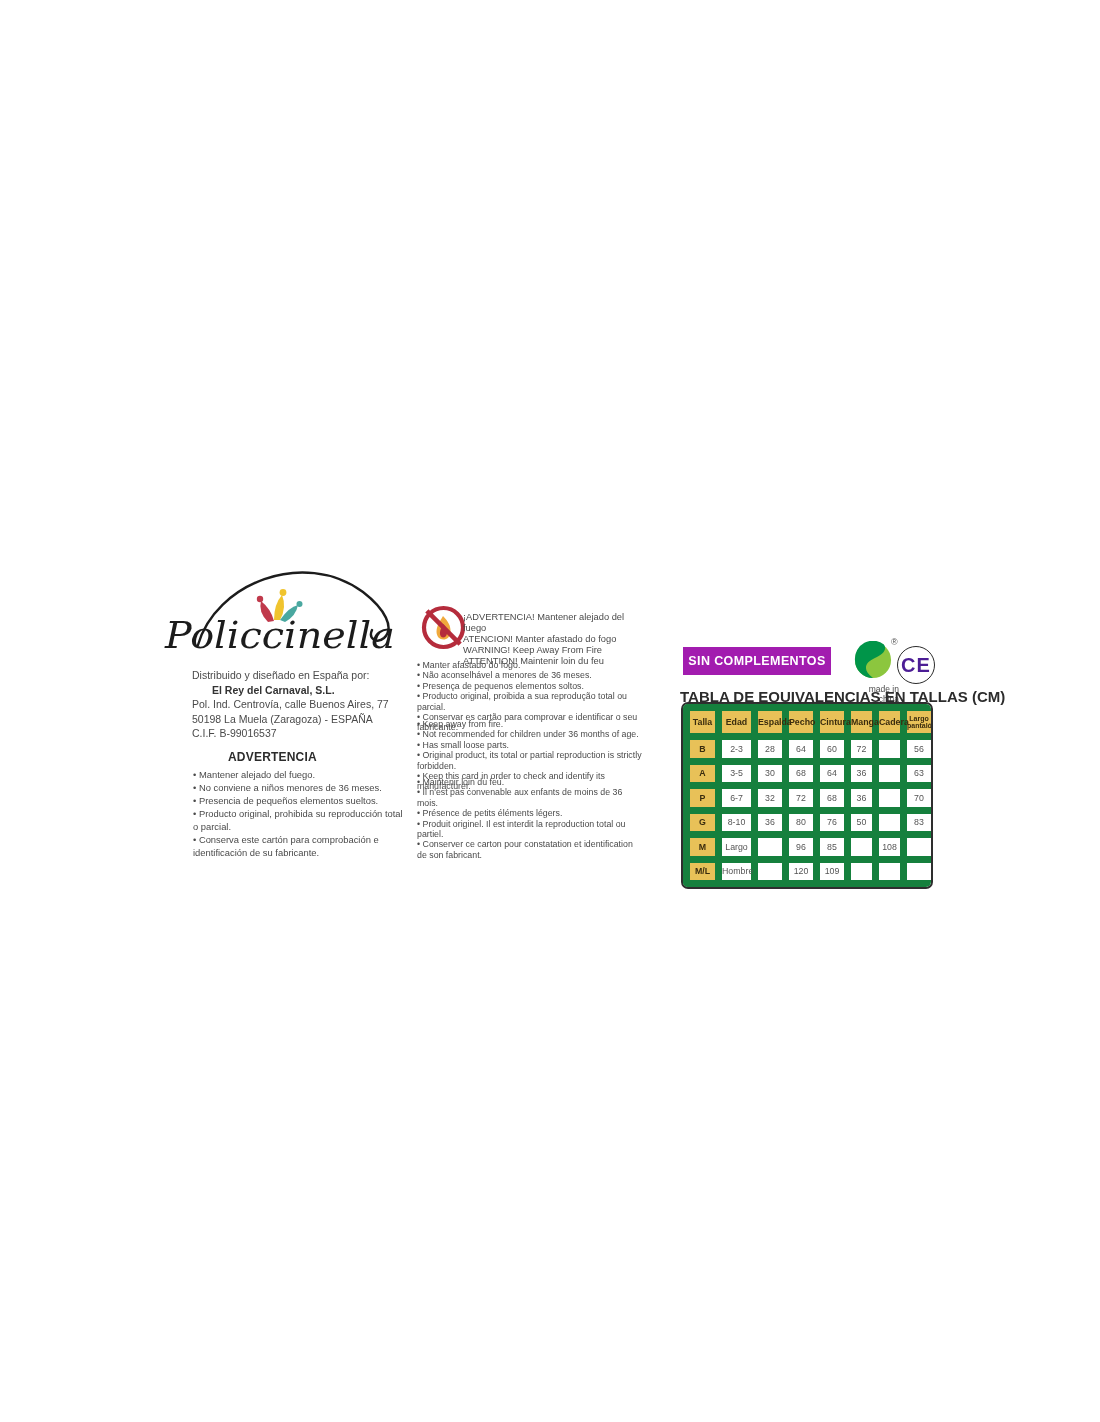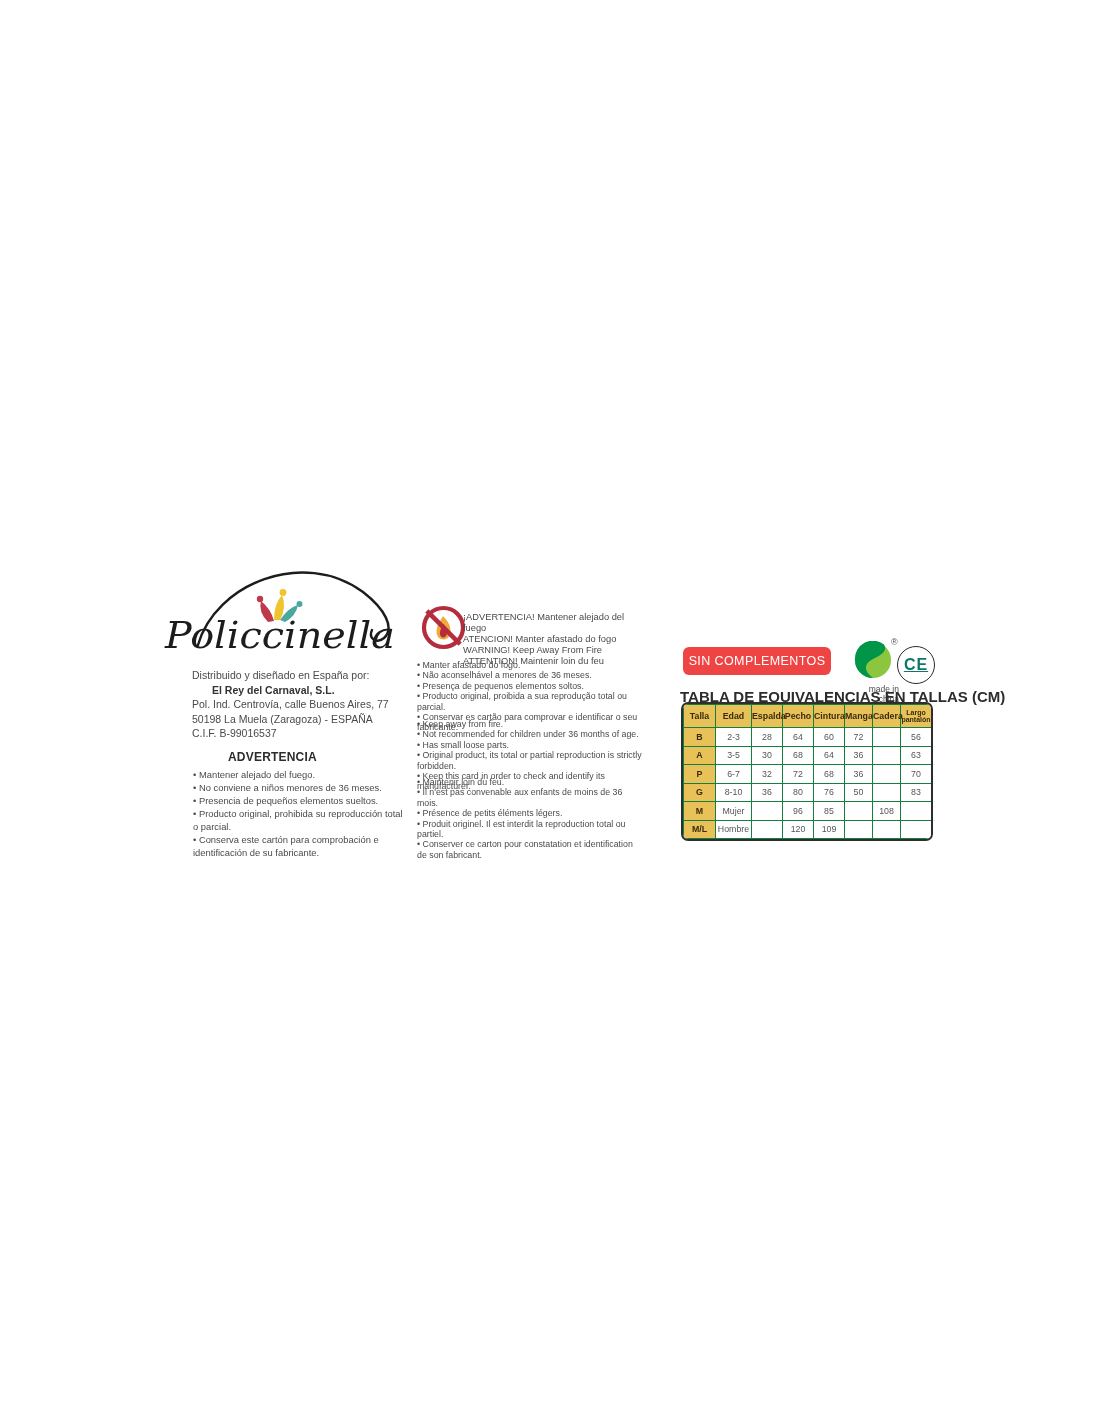--- a/index.html
+++ b/index.html
@@ -13,31 +13,31 @@
   .adv-title{left:196px;top:750px;font-size:12px;font-weight:bold;color:#2c2c2c;letter-spacing:.2px;margin-left:32px;}
   .adv-list{left:193px;top:768px;width:214px;font-size:9.4px;line-height:13px;color:#4a4a4a;}
   .bitem::before{content:"• ";}
 
   
   .fire-head{left:463px;top:612px;width:185px;font-size:9.3px;line-height:10.9px;font-weight:normal;color:#4a4a4a;}
   .mid-list{left:417px;top:0;width:226px;font-size:8.8px;line-height:10.4px;color:#4a4a4a;}
   .pt-list{top:660px;} .en-list{top:719px;} .fr-list{top:777px;}
 
   
-  .banner{left:683px;top:647px;width:148px;height:28px;background:#ef4444;color:#ffffff;
-          display:flex;align-items:center;justify-content:center;font-size:12.5px;font-weight:normal;letter-spacing:.4px;border-radius:6px;}
+  .banner{left:683px;top:647px;width:148px;height:28px;background:#a21caf;color:#ffffff;
+          display:flex;align-items:center;justify-content:center;font-size:12.5px;font-weight:bold;letter-spacing:.4px;}
   .greendot{left:854px;top:641px;}
   .regmark{left:891px;top:637px;font-size:9px;color:#555;}
   .madein{left:851px;top:684px;width:48px;text-align:right;font-size:8.5px;color:#4a4a4a;}
   .ce{left:897px;top:646px;width:36px;height:36px;border:1.6px solid #2b2b2b;border-radius:50%;
-      display:flex;align-items:center;justify-content:center;font-size:16px;font-weight:bold;color:#0f766e;letter-spacing:1px;text-decoration:underline;}
+      display:flex;align-items:center;justify-content:center;font-size:20px;font-weight:bold;color:#4c1d95;letter-spacing:1px;}
   .table-title{left:680px;top:688px;font-size:15px;font-weight:bold;color:#2c2c2c;}
   .tablewrap{left:681px;top:702px;width:248px;border:2px solid #2e2e2e;border-radius:7px;overflow:hidden;background:#fff;}
   table.sizes{border-collapse:collapse;table-layout:fixed;width:248px;font-size:8.8px;color:#555;}
-  table.sizes th,table.sizes td{border:1px solid #15803d;text-align:center;vertical-align:middle;padding:0;}
+  table.sizes th,table.sizes td{border:7px solid #15803d;text-align:center;vertical-align:middle;padding:0;}
   table.sizes th{background:#e8c158;color:#3a2c0e;font-weight:bold;height:22px;font-size:8.8px;}
   table.sizes th.th-largo{font-size:7px;line-height:7.5px;}
   table.sizes td{height:17.5px;background:#fff;}
   table.sizes td.talla{background:#e8c158;color:#3a2c0e;font-weight:bold;}
 </style>
 </head>
 <body>
 
 <div class="sheet">
 
@@ -175,21 +175,21 @@
         <td>8-10</td>
         <td>36</td>
         <td>80</td>
         <td>76</td>
         <td>50</td>
         <td></td>
         <td>83</td>
       </tr>
       <tr>
         <td class="talla">M</td>
-        <td>Mujer</td>
+        <td>Largo</td>
         <td></td>
         <td>96</td>
         <td>85</td>
         <td></td>
         <td>108</td>
         <td></td>
       </tr>
       <tr>
         <td class="talla">M/L</td>
         <td>Hombre</td>

